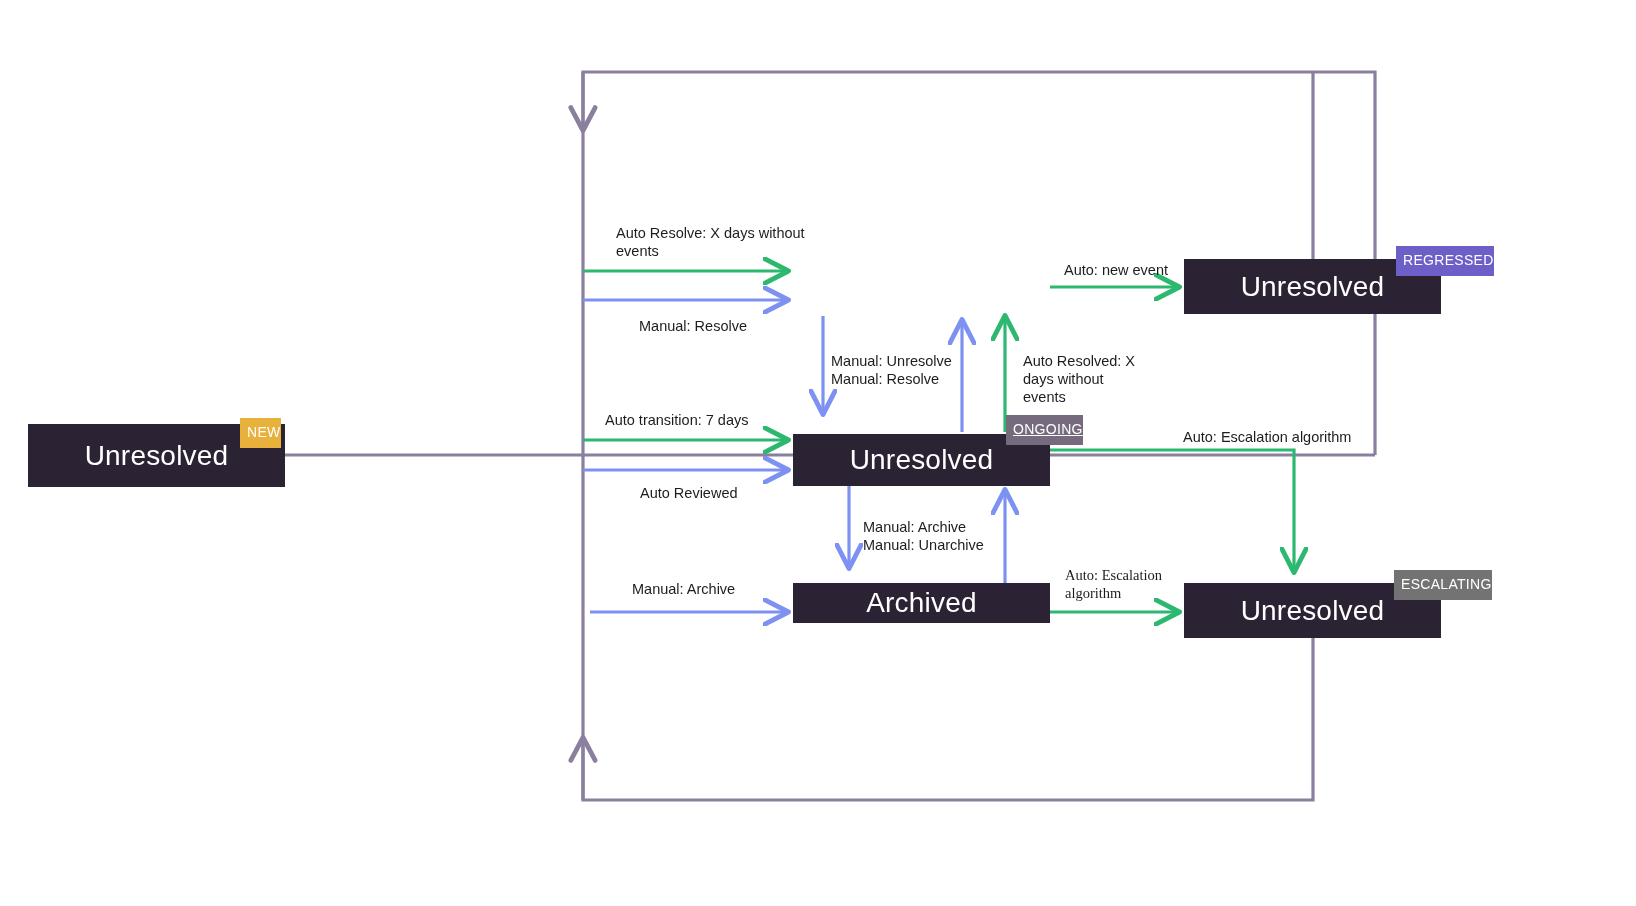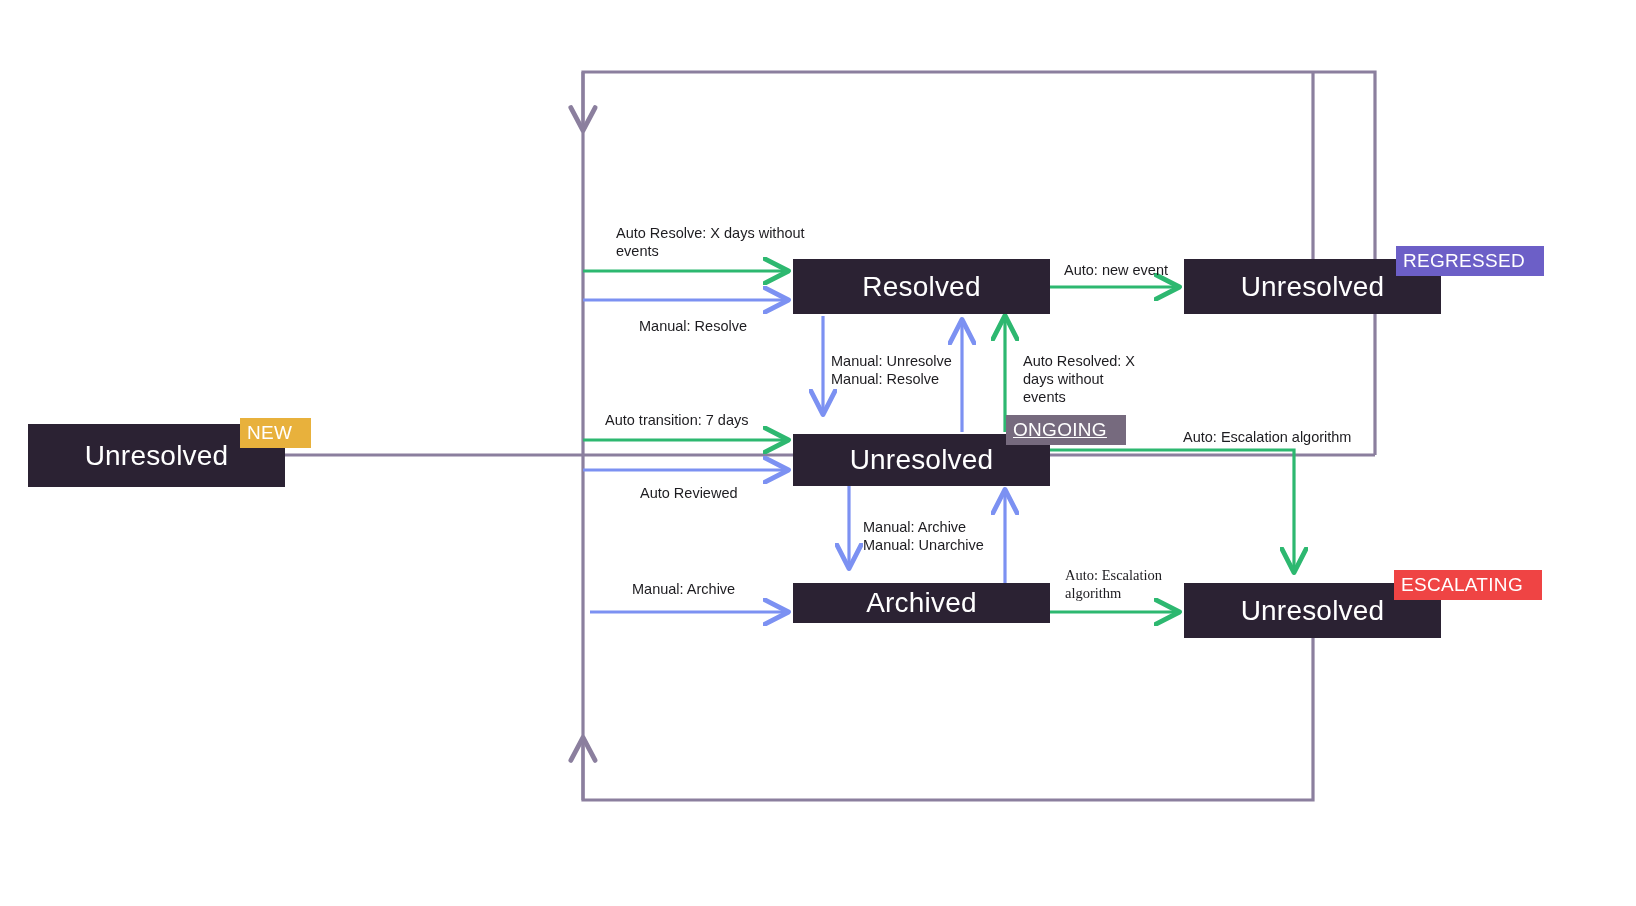--- a/index.html
+++ b/index.html
@@ -34,23 +34,23 @@
     display: flex;
     align-items: center;
     justify-content: center;
     font-size: 28px;
     letter-spacing: 0.2px;
     font-family: "Liberation Sans", sans-serif;
   }
   .badge {
     position: absolute;
     color: #ffffff;
-    font-size: 19px;
+    font-size: 14px;
     line-height: 19px;
-    padding: 5px 19px 6px 7px;
+    padding: 5px 0 6px 7px;
     letter-spacing: 0.3px;
     white-space: nowrap;
     font-family: "Liberation Sans", sans-serif;
   }
   .edge-label {
     position: absolute;
     color: #1D1C20;
     font-size: 14.5px;
     line-height: 18px;
     white-space: pre-line;
@@ -107,23 +107,20 @@
 
     <path d="M590,612 L786,612" fill="none" stroke="#7C91F2" stroke-width="3.2" marker-end="url(#arrow-blue)"></path>
 
     <path d="M1050,612 L1177,612" fill="none" stroke="#2DB870" stroke-width="3.2" marker-end="url(#arrow-green)"></path>
   </svg>
 
   <div class="node" style="left:28px; top:424px; width:257px; height:63px;">
     <span>Unresolved</span>
   </div>
 
-  <div class="node" style="left:793px; top:259px; width:257px; height:55px;">
-    <span>Resolved</span>
-  </div>
 
   <div class="node" style="left:1184px; top:259px; width:257px; height:55px;">
     <span>Unresolved</span>
   </div>
 
   <div class="node" style="left:793px; top:434px; width:257px; height:52px;">
     <span>Unresolved</span>
   </div>
 
   <div class="node" style="left:793px; top:583px; width:257px; height:40px;">
@@ -139,21 +136,21 @@
   </div>
 
   <div class="badge" style="left:1396px; top:246px; background:#6C5FC7;">
     <span>REGRESSED</span>
   </div>
 
   <div class="badge" style="left:1006px; top:415px; background:#766A7E;text-decoration:underline;">
     <span>ONGOING</span>
   </div>
 
-  <div class="badge" style="left:1394px; top:570px; background:#ef4444;">
+  <div class="badge" style="left:1394px; top:570px; background:#737373;">
     <span>ESCALATING</span>
   </div>
 
   <div class="edge-label" style="left:579px; top:224px;margin-left:37px;">Auto Resolve: X days without
 events</div>
 
   <div class="edge-label" style="left:639px; top:317px;">Manual: Resolve</div>
 
   <div class="edge-label" style="left:1064px; top:261px;text-align:center;">Auto: new event</div>
 

